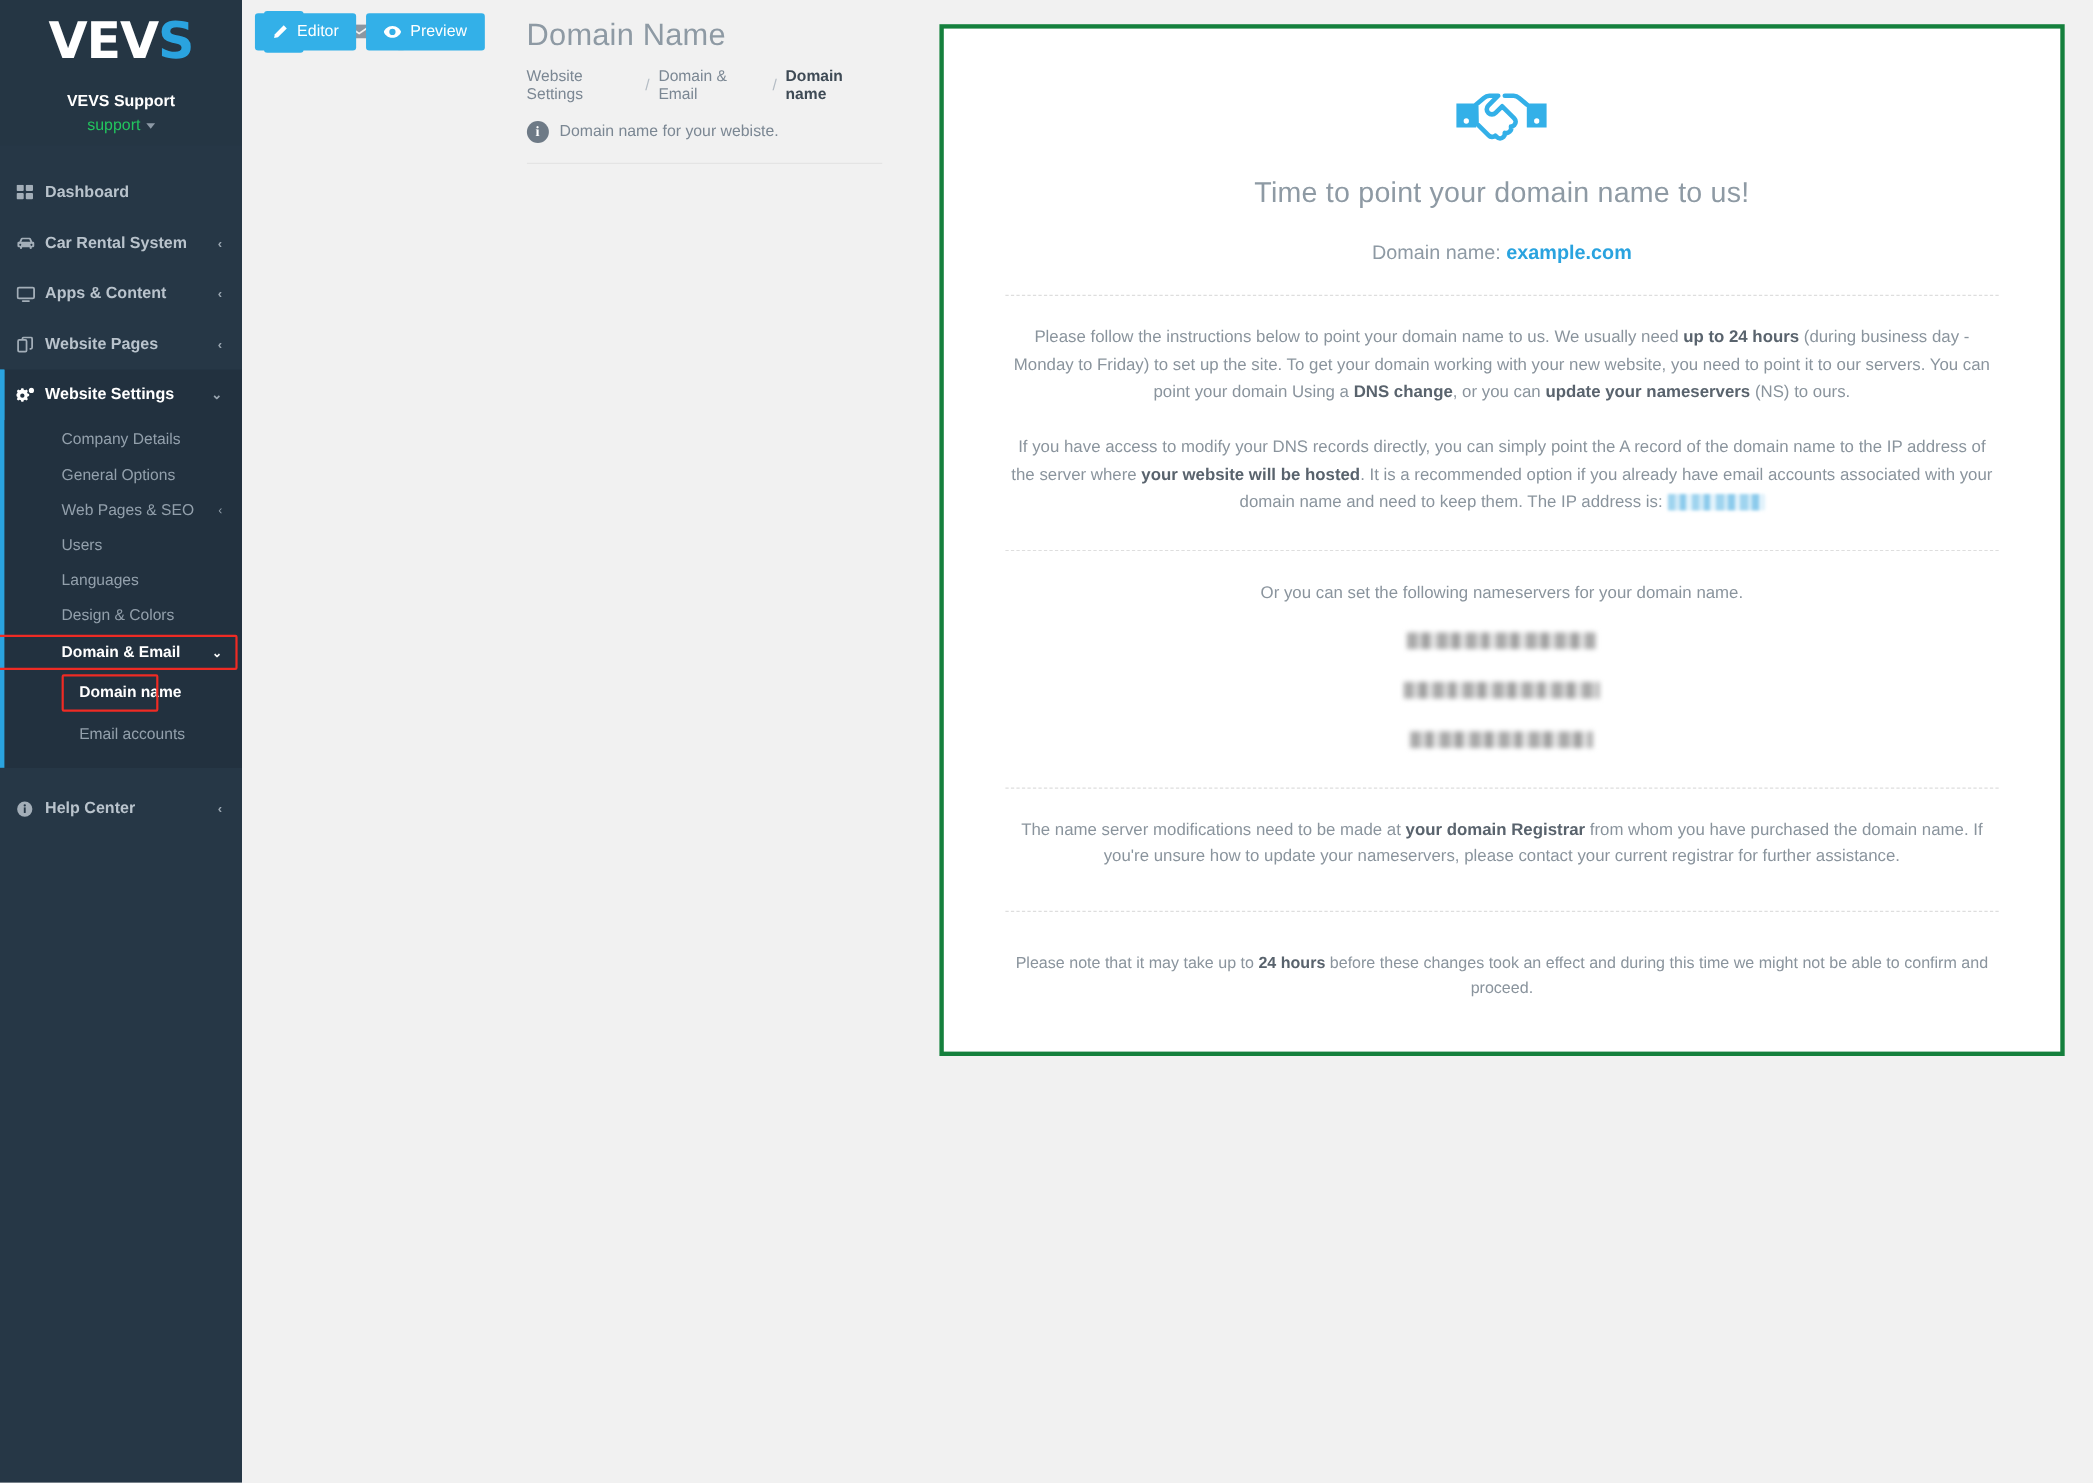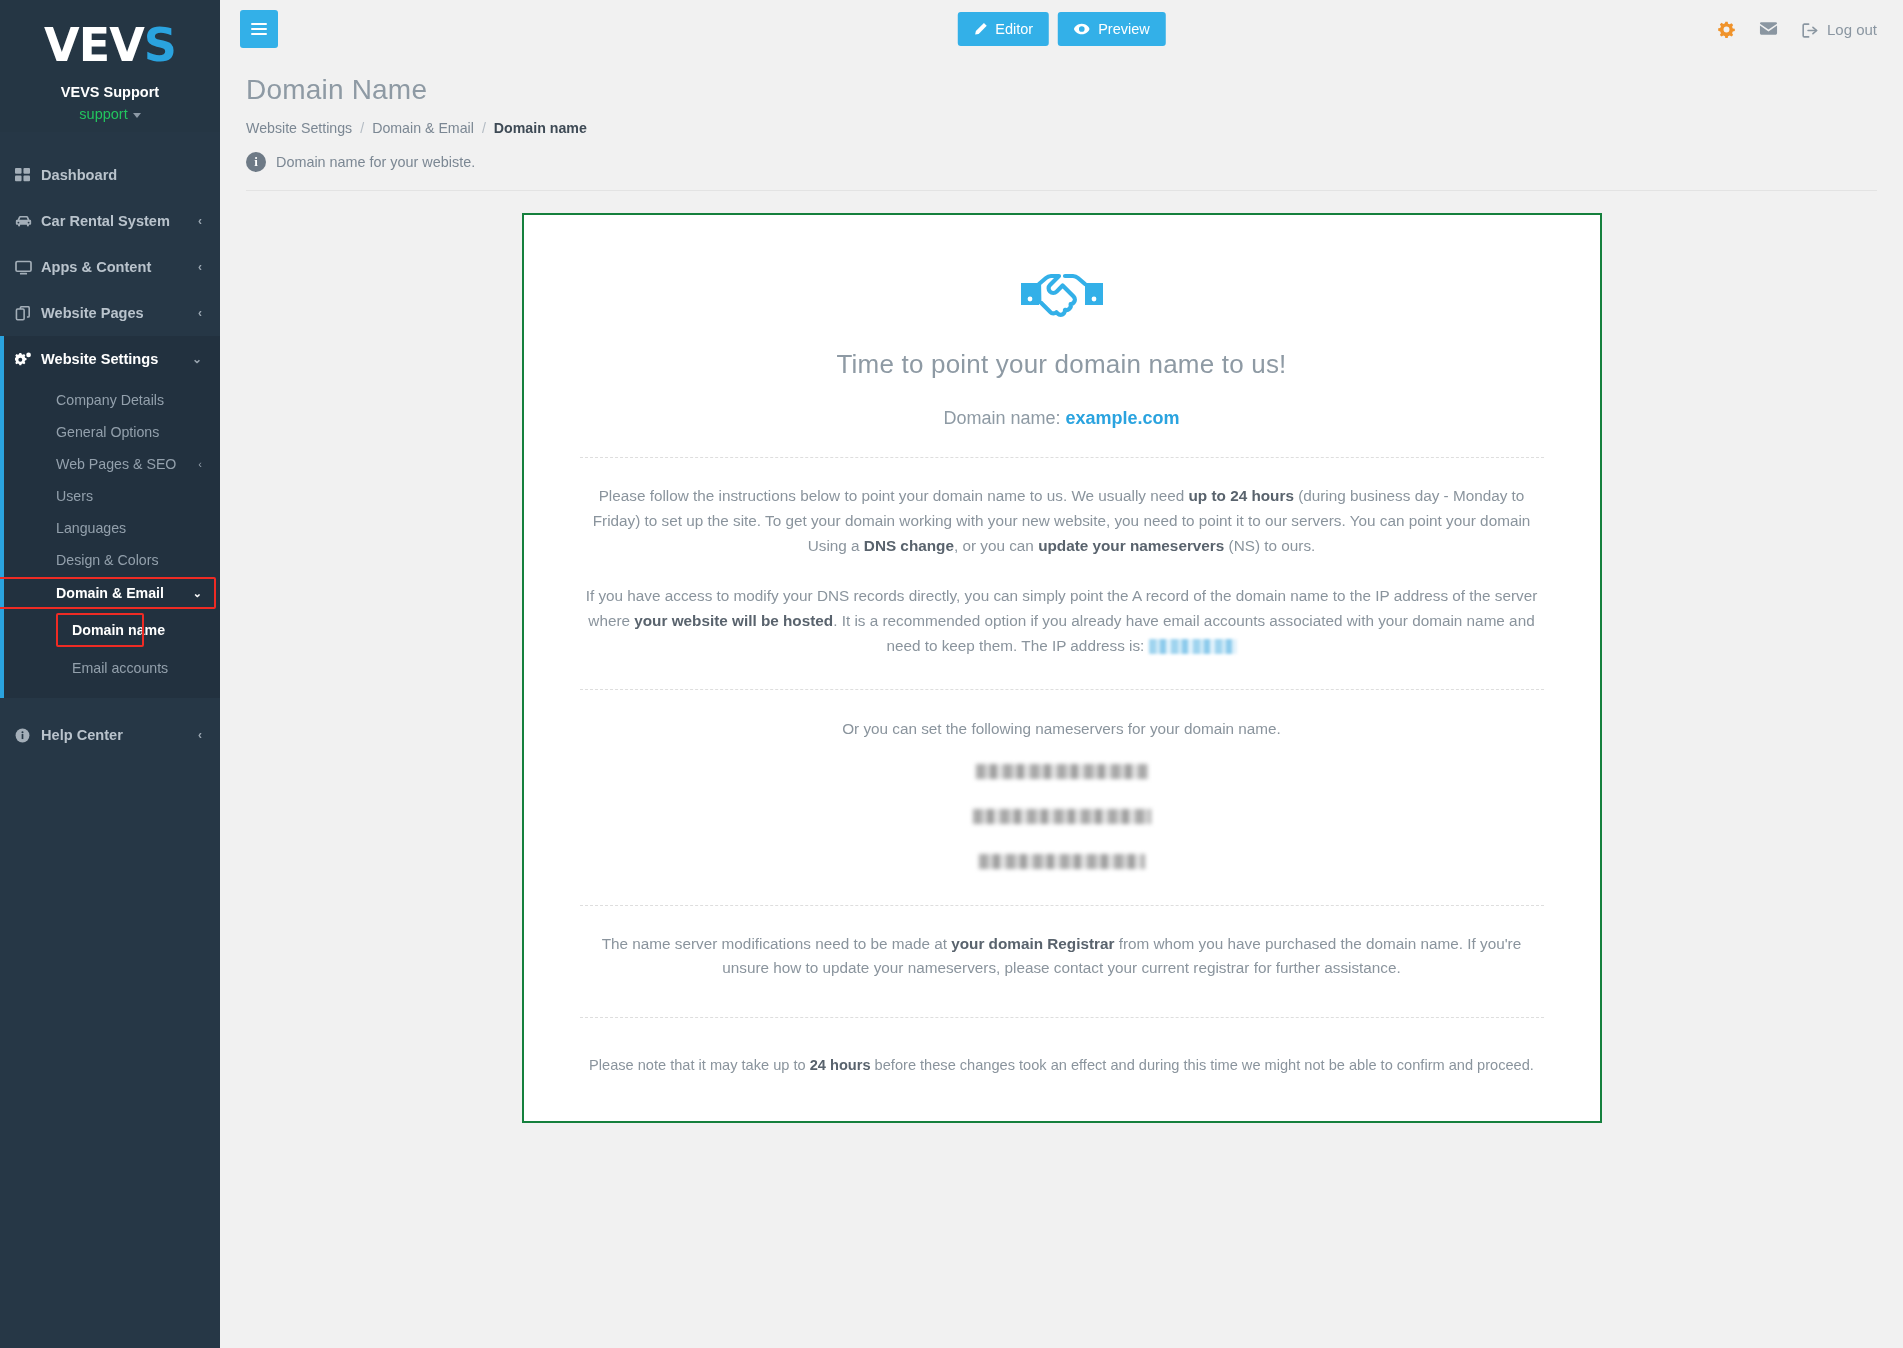--- a/index.html
+++ b/index.html
@@ -17,21 +17,21 @@
     background: #263746;
     color: #aab4bd;
     position: relative;
     overflow: hidden;
   }
   .brand {
     padding: 14px 0 10px;
     text-align: center;
     background: #24354399;
   }
-  .logo { height: 54px; display:flex; align-items:flex-end; justify-content:center; }
+  .logo { height: 54px; display:flex; align-items:flex-start; justify-content:center; }
   .logo-text {
     font-size: 46px; font-weight: 700; letter-spacing: -1px;
     color: #ffffff; line-height: 1; font-family: "DejaVu Sans", sans-serif;
   }
   .logo-s { color: #2aa3df; }
   .brand-name {
     margin-top: 16px; color: #ffffff; font-weight: 700; font-size: 14.5px;
   }
   .brand-sub {
     margin-top: 6px; color: #22c55e; font-size: 14.5px;
@@ -71,21 +71,21 @@
   .sub-item.boxed {
     color:#ffffff; font-weight:700;
   }
   .redbox {
     position:absolute; border:2px solid #ef2b24; border-radius:2px;
     pointer-events:none;
   }
   .nav-group-gap { height: 14px; }
 
   
-  #main { flex: 1 1 auto; display:flex; flex-direction:column; min-width:0; background:#f1f1f1; }
+  #main { flex: 1 1 auto; display:flex; min-width:0; background:#f1f1f1; }
 
   
   .topbar {
     height: 58px; background:#f1f1f1; display:flex; align-items:center;
     padding: 0 26px 0 20px; position:relative;
   }
   .hamburger {
     width: 38px; height: 38px; background:#33b0e8; color:#fff; border-radius:3px;
     display:flex; align-items:center; justify-content:center; cursor:pointer;
     font-size: 18px; border:none;
@@ -128,21 +128,21 @@
     font-family:"Liberation Serif", serif;
   }
   .head-rule { height:1px; background:#e3e3e3; margin: 18px 0 0; }
 
   
   .content {
     flex:1 1 auto; padding: 22px 26px 0;
     overflow:hidden;
   }
   .card {
-    background:#ffffff; border:2px solid #15803d;
+    background:#ffffff; border:4px solid #15803d;
     max-width: 1080px; margin: 0 auto;
     padding: 34px 56px 44px;
   }
   .hs-icon { display:flex; justify-content:center; margin-top: 16px; }
   .card h2 {
     text-align:center; font-size: 26px; font-weight: 400; color:#8e9aa4;
     margin-top: 26px; letter-spacing:.2px;
   }
   .domain-line {
     text-align:center; margin-top: 28px; font-size: 18px; color:#8e9aa4; font-weight:400;

